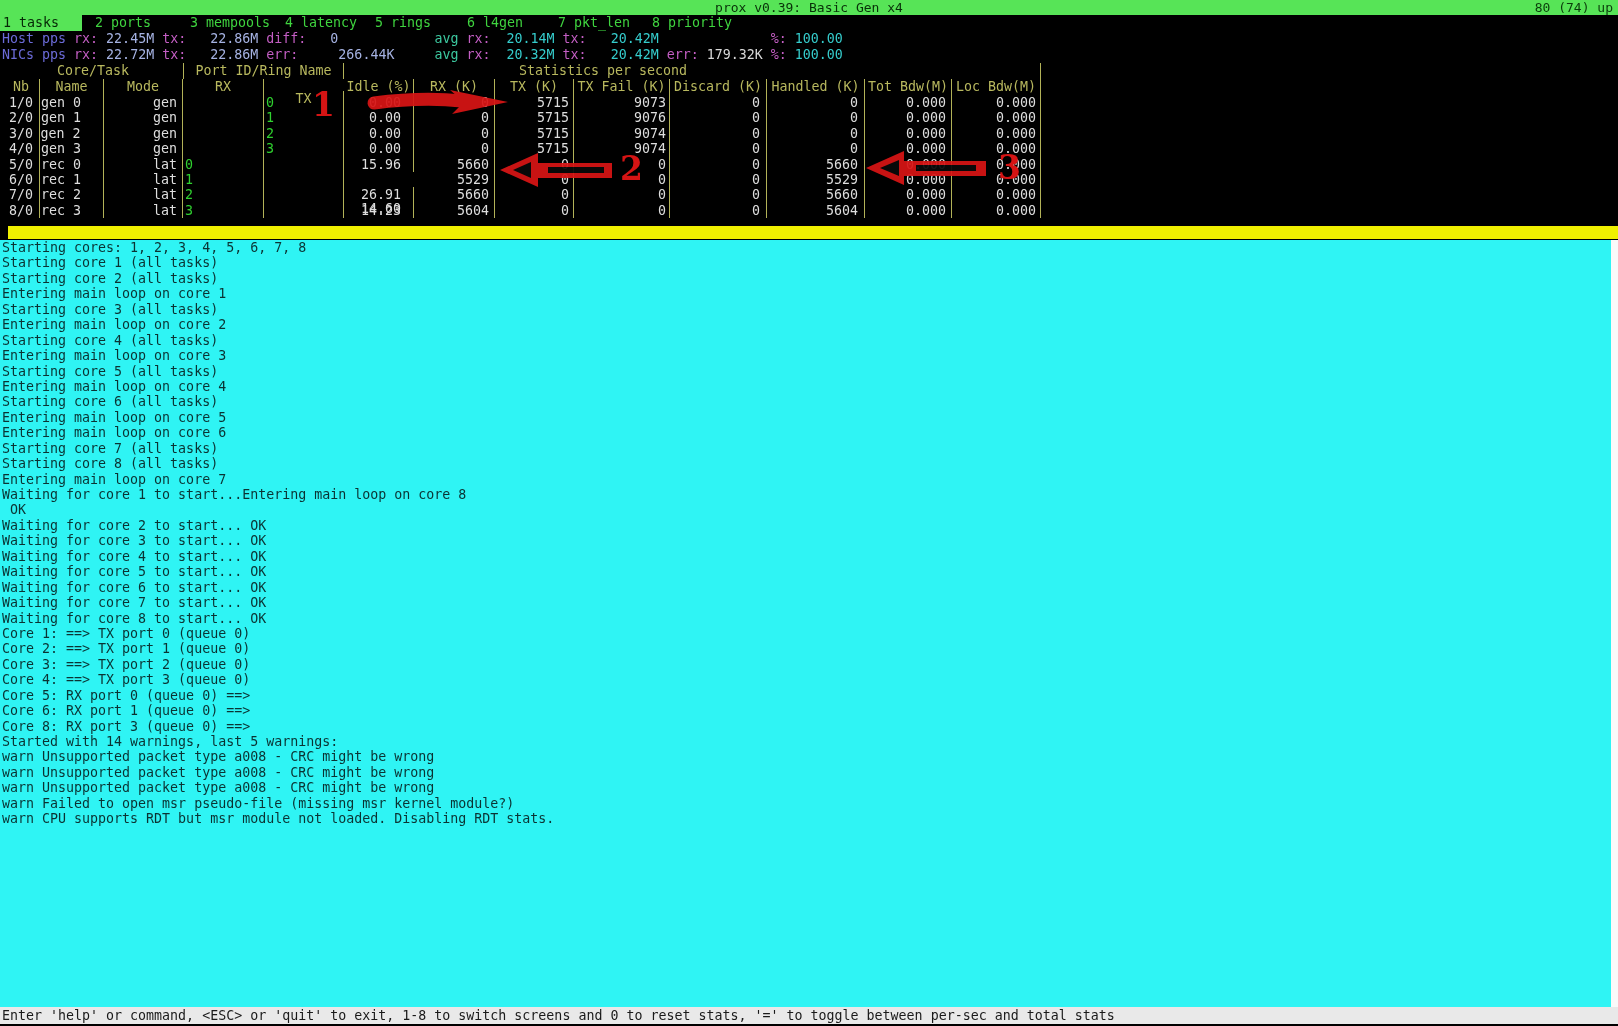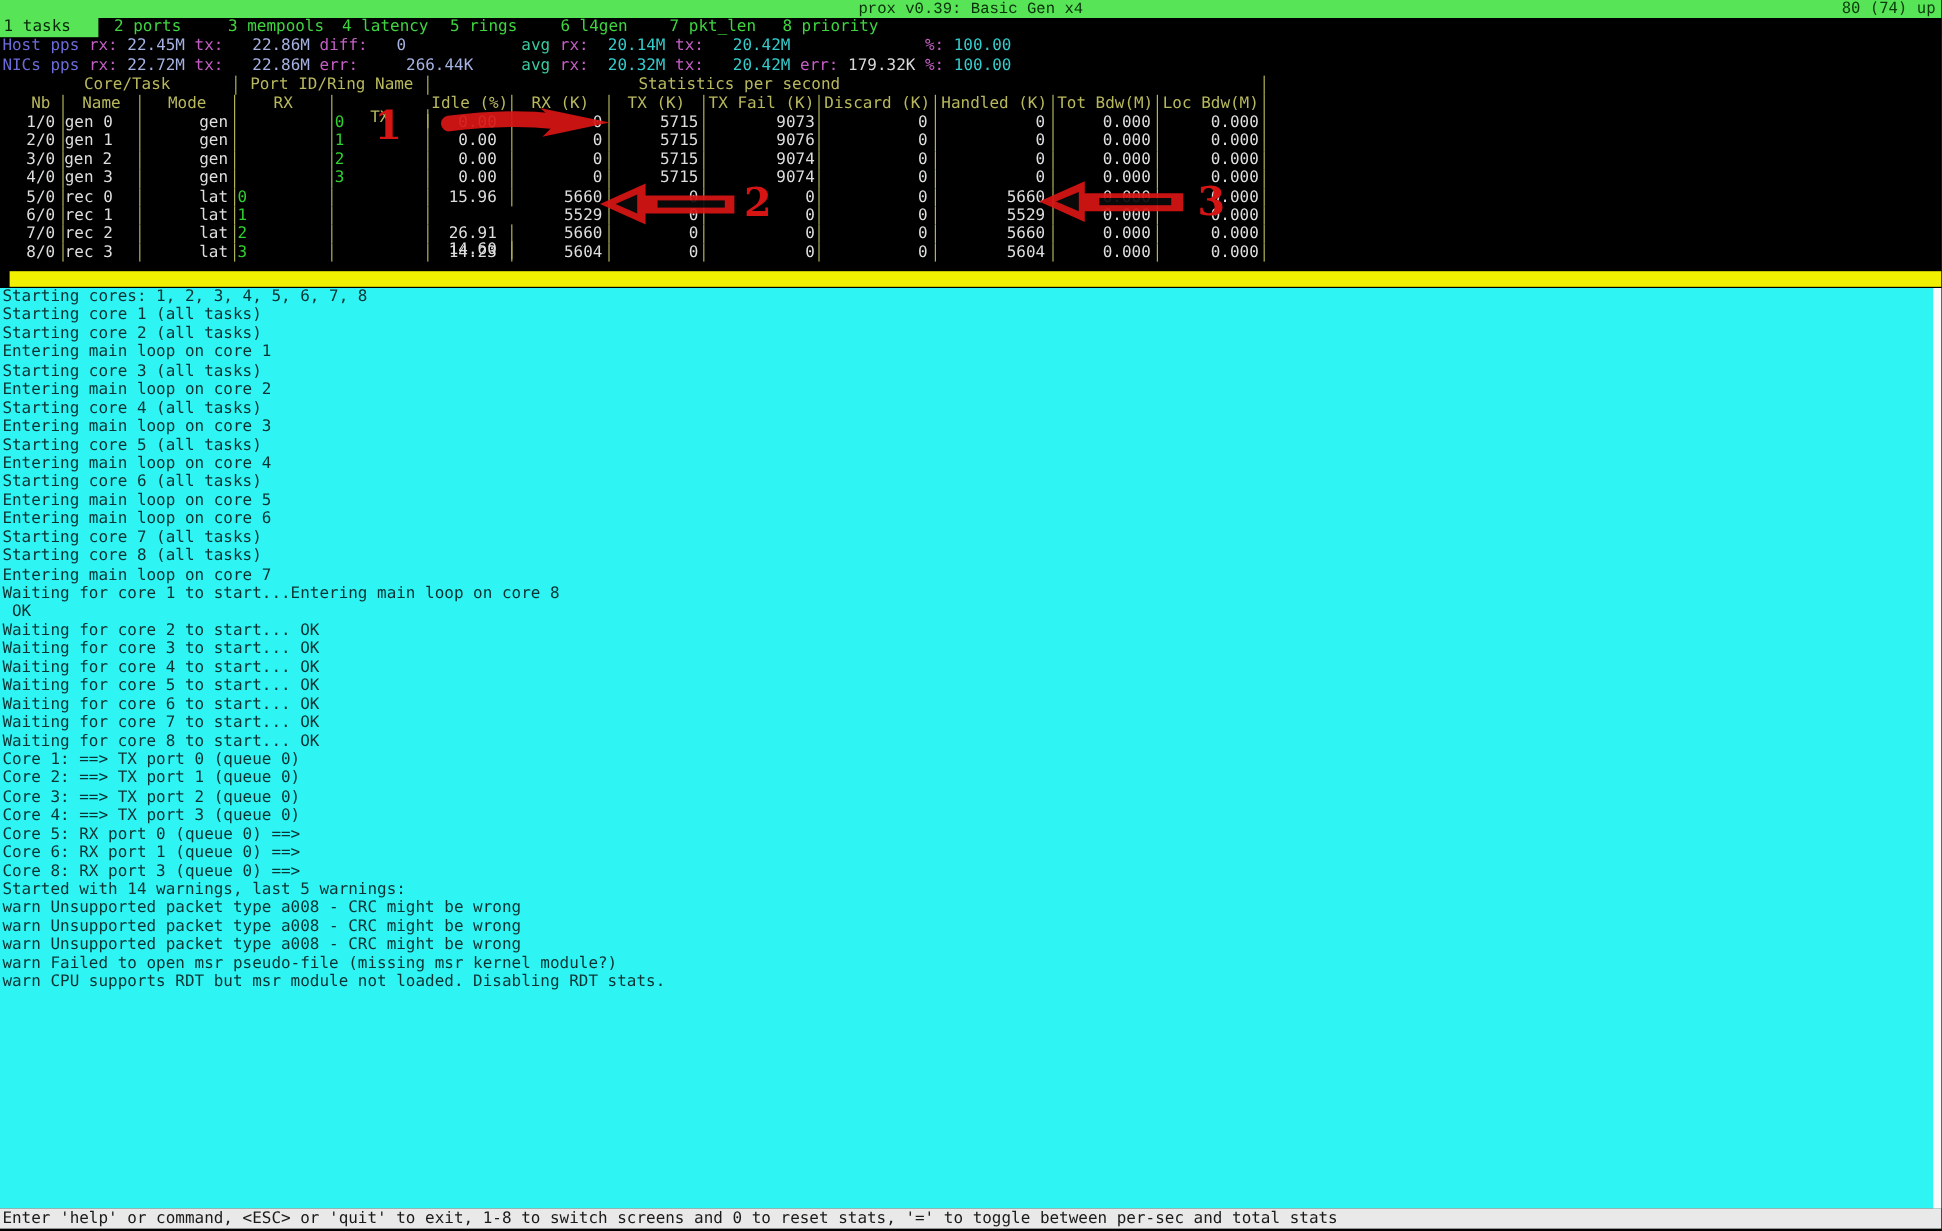--- a/index.html
+++ b/index.html
@@ -1,37 +1,37 @@
 <!DOCTYPE html>
 <html><head>
 <meta charset="utf-8">
 <style>
   html,body{margin:0;padding:0;background:#111;}
   .screen{position:relative;width:1618px;height:1026px;background:#000;overflow:hidden;
           font-family:"DejaVu Sans Mono",monospace;font-size:13.3px;line-height:15.4px;}
   
   .titlebar{position:absolute;left:0;top:0;width:100%;height:15px;background:#57e457;color:#083008;
             line-height:15px;font-size:13px;}
-  .titlebar .t-center{position:absolute;left:0;right:0;text-align:center;font-family:Liberation Mono, monospace;}
+  .titlebar .t-center{position:absolute;left:0;right:0;text-align:center;}
   .titlebar .t-right{position:absolute;right:5px;top:0;color:#0b3d0b;}
   
   .tabbar{position:absolute;left:0;top:15px;width:100%;height:16px;background:#000;}
   .tab{position:absolute;top:0;height:16px;line-height:16px;color:#3fd43f;white-space:pre;}
   .tab.active{color:#062806;}
   .tab-hl{position:absolute;left:0;top:0;width:82px;height:16px;background:#57e457;}
   
   .statline{position:absolute;left:2px;white-space:pre;color:#cccccc;}
   .statline .lbl{color:#6b6bd8;}
   .statline .mag{color:#c45ec4;}
   .statline .val{color:#a5b2e2;}
   .statline .cyn{color:#35cccc;}
   .statline .avg{color:#3cc9a0;}
   .statline .wht{color:#d9d9d9;}
   
-  .stats-table{position:absolute;left:16px;top:63px;width:1040px;}
+  .stats-table{position:absolute;left:3px;top:63px;width:1040px;}
   .trow{display:flex;height:15.4px;}
   .trow.hdrrow,.trow.grouprow{height:16px;}
   .cell{box-sizing:border-box;border-right:1px solid #b2b258;height:100%;white-space:pre;
         overflow:hidden;color:#dedede;line-height:15.4px;}
   .grouprow .cell,.hdrrow .cell{color:#b8b85e;line-height:16px;}
   .cell.green{color:#2fd02f;}
   .gcell{box-sizing:border-box;border-right:1px solid #b2b258;height:16px;color:#b8b85e;line-height:16px;white-space:pre;}
   
   .yellowbar{position:absolute;left:8px;top:226px;width:1610px;height:13px;background:#f0f000;}
   

